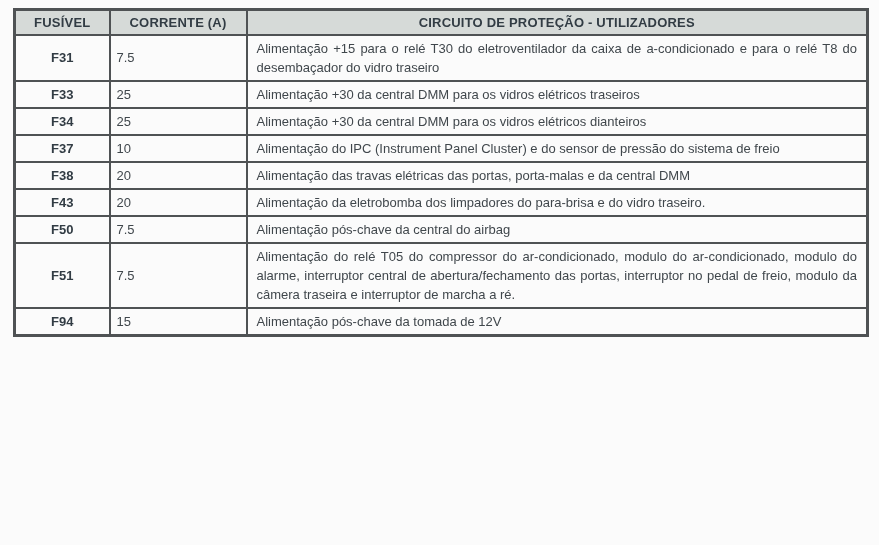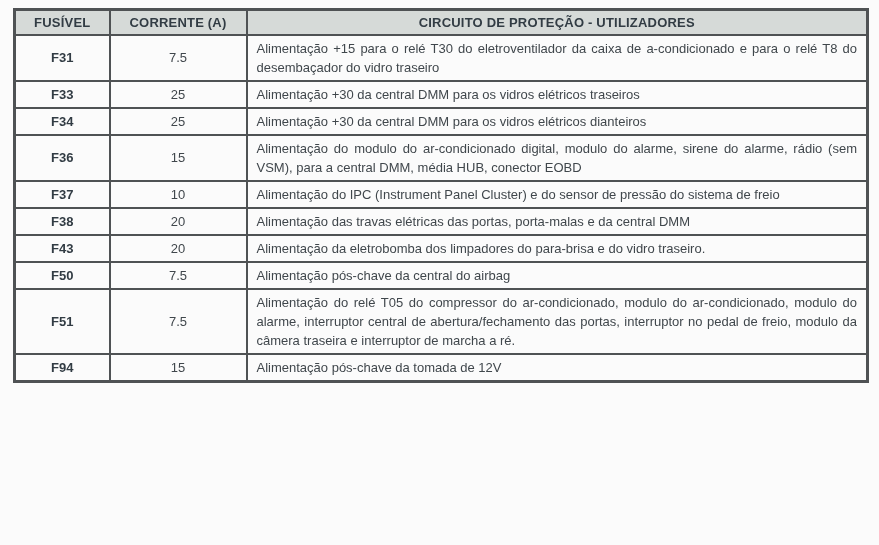--- a/index.html
+++ b/index.html
@@ -48,21 +48,21 @@
   }
   col.col-fuse{width:95px;}
   col.col-current{width:137px;}
   col.col-circuit{width:621px;}
   td.cell-fuse{
     text-align:center;
     font-weight:bold;
     color:var(--strong-text);
   }
   td.cell-current{
-    text-align:center;
+    text-align:left;
     border-radius:14px;
   }
   td.cell-circuit{
     text-align:justify;
     line-height:19px;
     padding:3px 9px;
   }
 </style>
 </head>
 <body>
@@ -90,25 +90,20 @@
         <td class="cell-fuse">F33</td>
         <td class="cell-current">25</td>
         <td class="cell-circuit">Alimentação +30 da central DMM para os vidros elétricos traseiros</td>
       </tr>
       <tr>
         <td class="cell-fuse">F34</td>
         <td class="cell-current">25</td>
         <td class="cell-circuit">Alimentação +30 da central DMM para os vidros elétricos dianteiros</td>
       </tr>
       <tr>
-        <td class="cell-fuse">F36</td>
-        <td class="cell-current">15</td>
-        <td class="cell-circuit">Alimentação do modulo do ar-condicionado digital, modulo do alarme, sirene do alarme, rádio (sem VSM), para a central DMM, média HUB, conector EOBD</td>
-      </tr>
-      <tr>
         <td class="cell-fuse">F37</td>
         <td class="cell-current">10</td>
         <td class="cell-circuit">Alimentação do IPC (Instrument Panel Cluster) e do sensor de pressão do sistema de freio</td>
       </tr>
       <tr>
         <td class="cell-fuse">F38</td>
         <td class="cell-current">20</td>
         <td class="cell-circuit">Alimentação das travas elétricas das portas, porta-malas e da central DMM</td>
       </tr>
       <tr>

